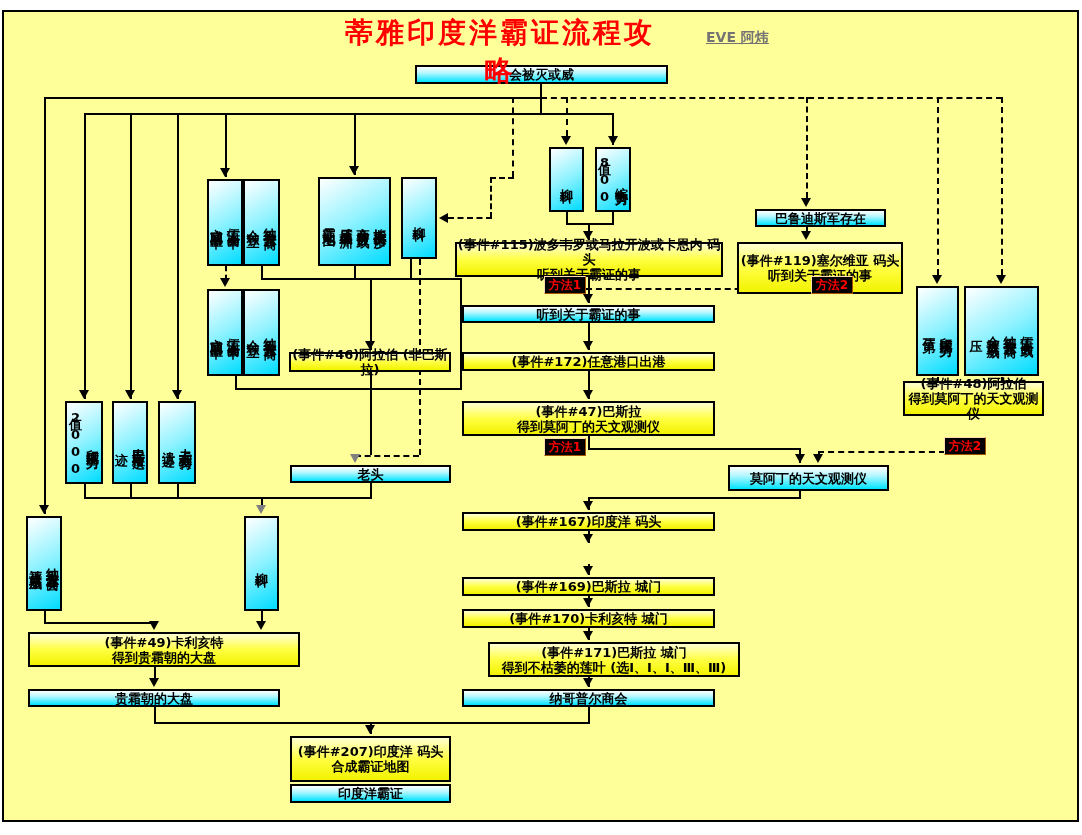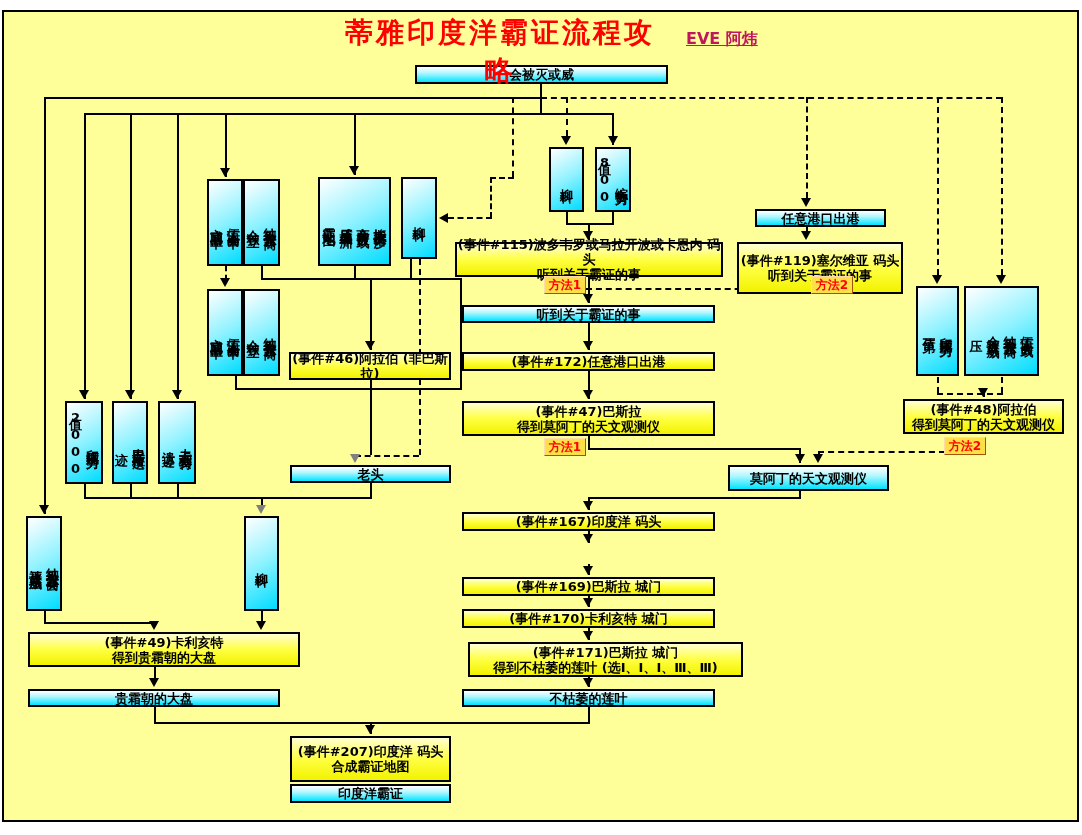--- a/index.html
+++ b/index.html
@@ -2,32 +2,32 @@
 <html><head>
 <meta charset="utf-8">
 <style>
   html,body{margin:0;padding:0;background:#fff;}
   #canvas{position:relative;width:1082px;height:835px;background:#ffffff;overflow:hidden;
           font-family:"DejaVu Sans","Liberation Sans",sans-serif;color:#000;}
   #frame{position:absolute;left:2px;top:10px;width:1073px;height:808px;border:2px solid #000;
          background:#ffff99;z-index:0;}
   .ttl{position:absolute;z-index:3;font-weight:bold;}
   #title{left:330px;top:14px;width:340px;text-align:center;font-size:28px;letter-spacing:3px;color:#ff0000;}
-  #author{left:686px;top:29px;font-size:16px;text-decoration:underline;color:#be185d;}
+  #author{left:706px;top:29px;font-size:14px;text-decoration:underline;color:#737373;}
   
   .nd{position:absolute;box-sizing:border-box;border:2px solid #000;display:flex;align-items:center;
       justify-content:center;text-align:center;font-weight:bold;font-size:13px;line-height:15px;
       white-space:pre-line;z-index:2;}
   .cy{background:linear-gradient(180deg,#ffffff 0%,#b2f7ff 40%,#00e4ff 100%);}
   .yl{background:linear-gradient(180deg,#ffffd2 0%,#ffff44 50%,#f2f200 100%);}
   .vb{background:linear-gradient(150deg,#ffffff 0%,#8df2ff 50%,#00dcff 100%);}
   .vt{writing-mode:vertical-rl;text-orientation:upright;white-space:pre-line;text-align:center;
       letter-spacing:2px;line-height:17px;font-weight:bold;font-size:13px;}
   
-  .ml{position:absolute;z-index:3;background:#fde047;color:#ff0000;font-weight:bold;font-size:12px;
+  .ml{position:absolute;z-index:3;background:#000000;color:#ff0000;font-weight:bold;font-size:12px;
       display:flex;align-items:center;justify-content:center;box-sizing:border-box;
       border:1px solid #ffdcae;border-right-color:#a65300;border-bottom-color:#a65300;}
   
   .ls{position:absolute;background:#000;z-index:1;}
   .ldh{position:absolute;height:0;border-top:2px dashed #000;z-index:1;}
   .ldv{position:absolute;width:0;border-left:2px dashed #000;z-index:1;}
   
   .ad{position:absolute;width:0;height:0;border-left:5px solid transparent;border-right:5px solid transparent;
       border-top:9px solid #000;z-index:1;}
   .ag{border-top-color:#808080;}
@@ -172,36 +172,36 @@
 
   <div class="nd yl" style="left:455px;top:242px;width:268px;height:35px">(事件#115)波多韦罗或马拉开波或卡恩内 码头
 听到关于霸证的事</div>
   <div class="nd cy" style="left:462px;top:305px;width:253px;height:18px">听到关于霸证的事</div>
 
   <div class="nd vb" style="left:207px;top:289px;width:36px;height:87px"><span class="vt">伍丁商会中
 立或同盟中</span></div>
   <div class="nd vb" style="left:243px;top:289px;width:37px;height:87px"><span class="vt">纳哥普尔商
 会独立</span></div>
 
-  <div class="nd yl" style="left:289px;top:352px;width:162px;height:28px">(事件#46)阿拉伯 (非巴斯拉)</div>
+  <div class="nd yl" style="left:289px;top:352px;width:162px;height:20px">(事件#46)阿拉伯 (非巴斯拉)</div>
   <div class="nd yl" style="left:462px;top:352px;width:253px;height:19px">(事件#172)任意港口出港</div>
   <div class="nd yl" style="left:462px;top:401px;width:253px;height:35px">(事件#47)巴斯拉
 得到莫阿丁的天文观测仪</div>
 
-  <div class="nd cy" style="left:755px;top:209px;width:131px;height:18px">任意港口出港</div>
+  <div class="nd cy" style="left:755px;top:209px;width:131px;height:18px">巴鲁迪斯军存在</div>
   <div class="nd yl" style="left:737px;top:242px;width:166px;height:52px">(事件#119)塞尔维亚 码头
 听到关于霸证的事</div>
 
   <div class="nd vb" style="left:916px;top:286px;width:43px;height:90px"><span class="vt">印度洋势力
 值第一</span></div>
   <div class="nd vb" style="left:964px;top:286px;width:75px;height:90px"><span class="vt">伍丁商会或
 纳哥普尔商
 会被灭或威
 压</span></div>
-  <div class="nd yl" style="left:903px;top:399px;width:161px;height:35px">(事件#48)阿拉伯
+  <div class="nd yl" style="left:903px;top:381px;width:141px;height:35px">(事件#48)阿拉伯
 得到莫阿丁的天文观测仪</div>
 
   <div class="nd vb" style="left:65px;top:401px;width:38px;height:83px"><span class="vt">印度洋势力
 值2000</span></div>
   <div class="nd vb" style="left:112px;top:401px;width:36px;height:83px"><span class="vt">去巴斯拉遗
 迹</span></div>
   <div class="nd vb" style="left:158px;top:401px;width:38px;height:83px"><span class="vt">去卡利亥特
 遗迹</span></div>
 
   <div class="nd cy" style="left:290px;top:465px;width:161px;height:18px">老头</div>
@@ -211,23 +211,23 @@
 被灭或威压</span></div>
   <div class="nd vb" style="left:244px;top:516px;width:35px;height:95px"><span class="vt">柳科</span></div>
 
   <div class="nd yl" style="left:28px;top:632px;width:272px;height:35px">(事件#49)卡利亥特
 得到贵霜朝的大盘</div>
   <div class="nd cy" style="left:28px;top:689px;width:252px;height:18px">贵霜朝的大盘</div>
 
   <div class="nd yl" style="left:462px;top:512px;width:253px;height:19px">(事件#167)印度洋 码头</div>
   <div class="nd yl" style="left:462px;top:577px;width:253px;height:19px">(事件#169)巴斯拉 城门</div>
   <div class="nd yl" style="left:462px;top:609px;width:253px;height:19px">(事件#170)卡利亥特 城门</div>
-  <div class="nd yl" style="left:468px;top:642px;width:275px;height:35px">(事件#171)巴斯拉 城门
+  <div class="nd yl" style="left:488px;top:642px;width:252px;height:35px">(事件#171)巴斯拉 城门
 得到不枯萎的莲叶 (选Ⅰ、Ⅰ、Ⅰ、Ⅲ、Ⅲ)</div>
-  <div class="nd cy" style="left:462px;top:689px;width:253px;height:18px">不枯萎的莲叶</div>
+  <div class="nd cy" style="left:462px;top:689px;width:253px;height:18px">纳哥普尔商会</div>
 
   <div class="nd yl" style="left:290px;top:736px;width:161px;height:46px">(事件#207)印度洋 码头
 合成霸证地图</div>
   <div class="nd cy" style="left:290px;top:784px;width:161px;height:19px">印度洋霸证</div>
 
   <div class="ml" style="left:544px;top:276px;width:42px;height:18px">方法1</div>
   <div class="ml" style="left:544px;top:438px;width:42px;height:18px">方法1</div>
   <div class="ml" style="left:811px;top:276px;width:42px;height:18px">方法2</div>
   <div class="ml" style="left:944px;top:437px;width:42px;height:18px">方法2</div>
 </div>

